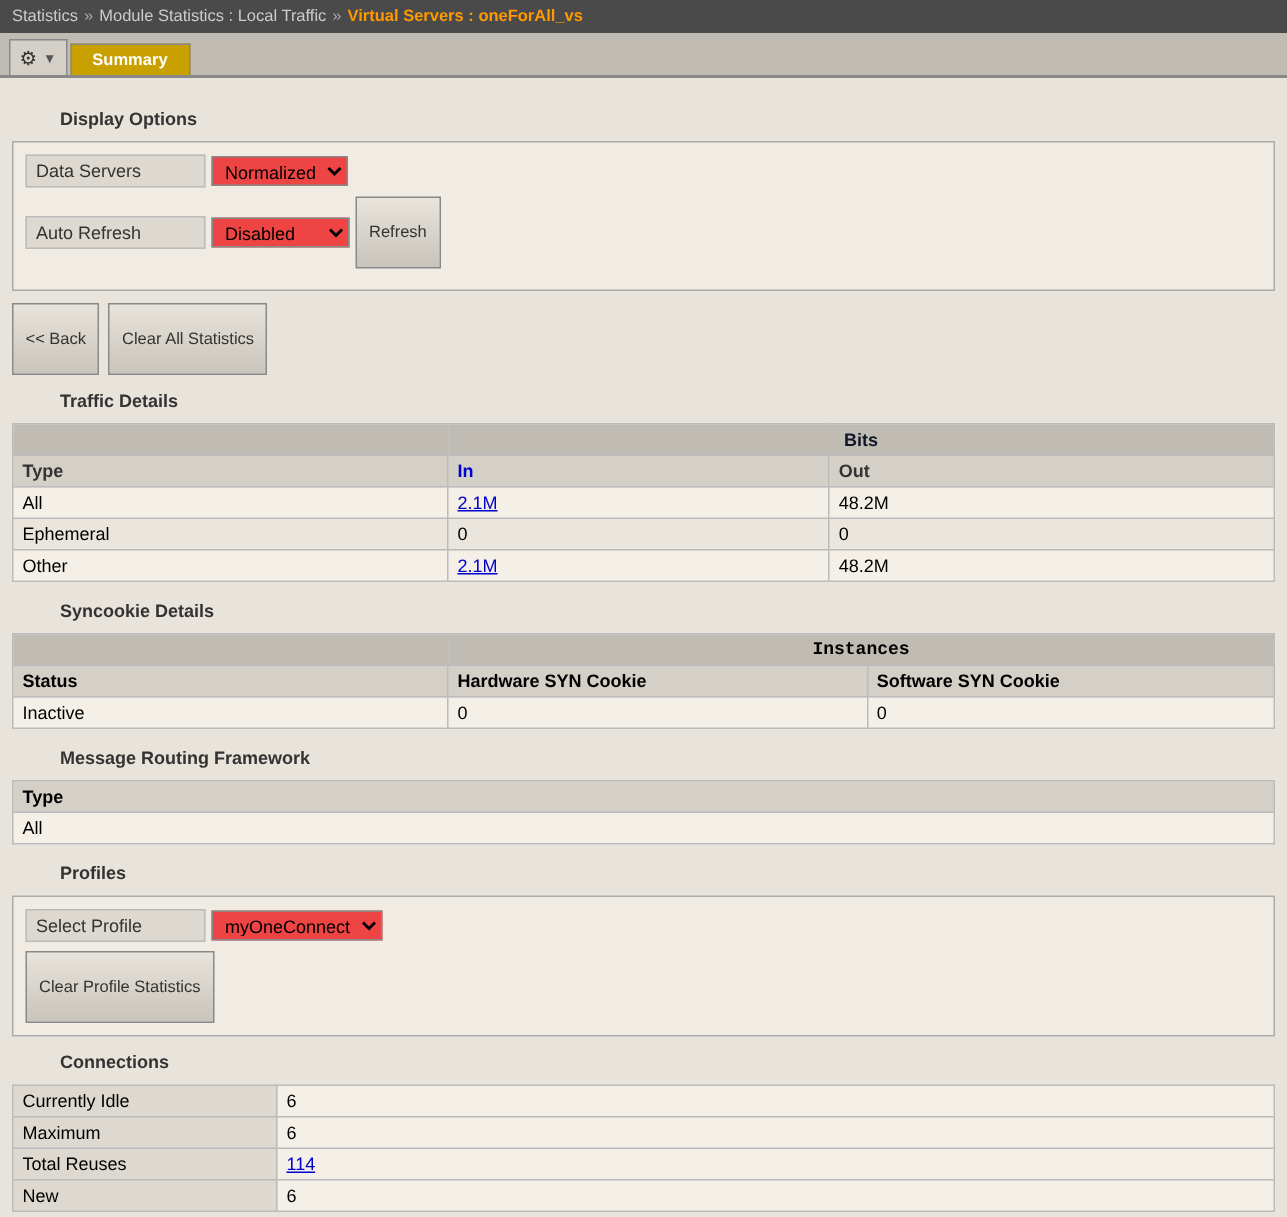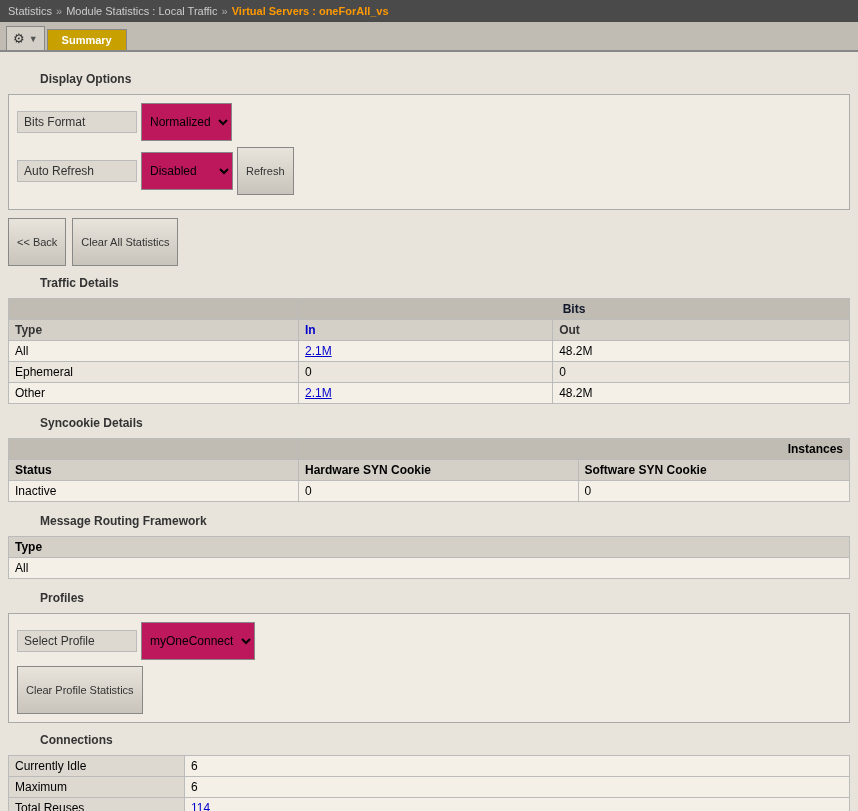--- a/index.html
+++ b/index.html
@@ -97,23 +97,23 @@
     .option-control {
       margin-left: 4px;
       display: flex;
       align-items: center;
       gap: 4px;
     }
     select.form-select {
       font-size: 12px;
       padding: 2px 4px;
       border: 1px solid #888;
-      background: #be185d;
+      background: #ef4444;
       cursor: pointer;
-      height: 38px;
+      height: 20px;
     }
 
     
     .btn {
       font-size: 11px;
       padding: 17px 8px;
       border: 1px solid #888;
       background: linear-gradient(to bottom, #e8e4dc, #c8c4bc);
       cursor: pointer;
       color: #333;
@@ -162,22 +162,23 @@
       margin-bottom: 12px;
       font-size: 12px;
     }
     .sync-table th, .sync-table td {
       border: 1px solid #bbb;
       padding: 3px 6px;
       text-align: left;
     }
     .sync-table thead tr.group-header th {
       background: #c0bcb4;
-      text-align: right;
-      font-weight: bold;
+      text-align: center;
+      font-weight: bold;
+      font-family: Liberation Mono, monospace;
     }
     .sync-table thead tr.col-header th {
       background: #d4d0c8;
       font-weight: bold;
     }
     .sync-table tbody td {
       background: #f4f0e8;
     }
 
     
@@ -247,21 +248,21 @@
     <span class="chevron-icon">▼</span>
   </button>
   <div class="summary-tab">Summary</div>
 </div>
 
 <div class="main-content">
 
   <div class="section-title">Display Options</div>
   <div class="display-options-box">
     <div class="option-row">
-      <div class="option-label">Bits Format</div>
+      <div class="option-label">Data Servers</div>
       <div class="option-control">
         <select class="form-select">
           <option>Normalized</option>
           <option>Raw</option>
         </select>
       </div>
     </div>
     <div class="option-row">
       <div class="option-label">Auto Refresh</div>
       <div class="option-control">

